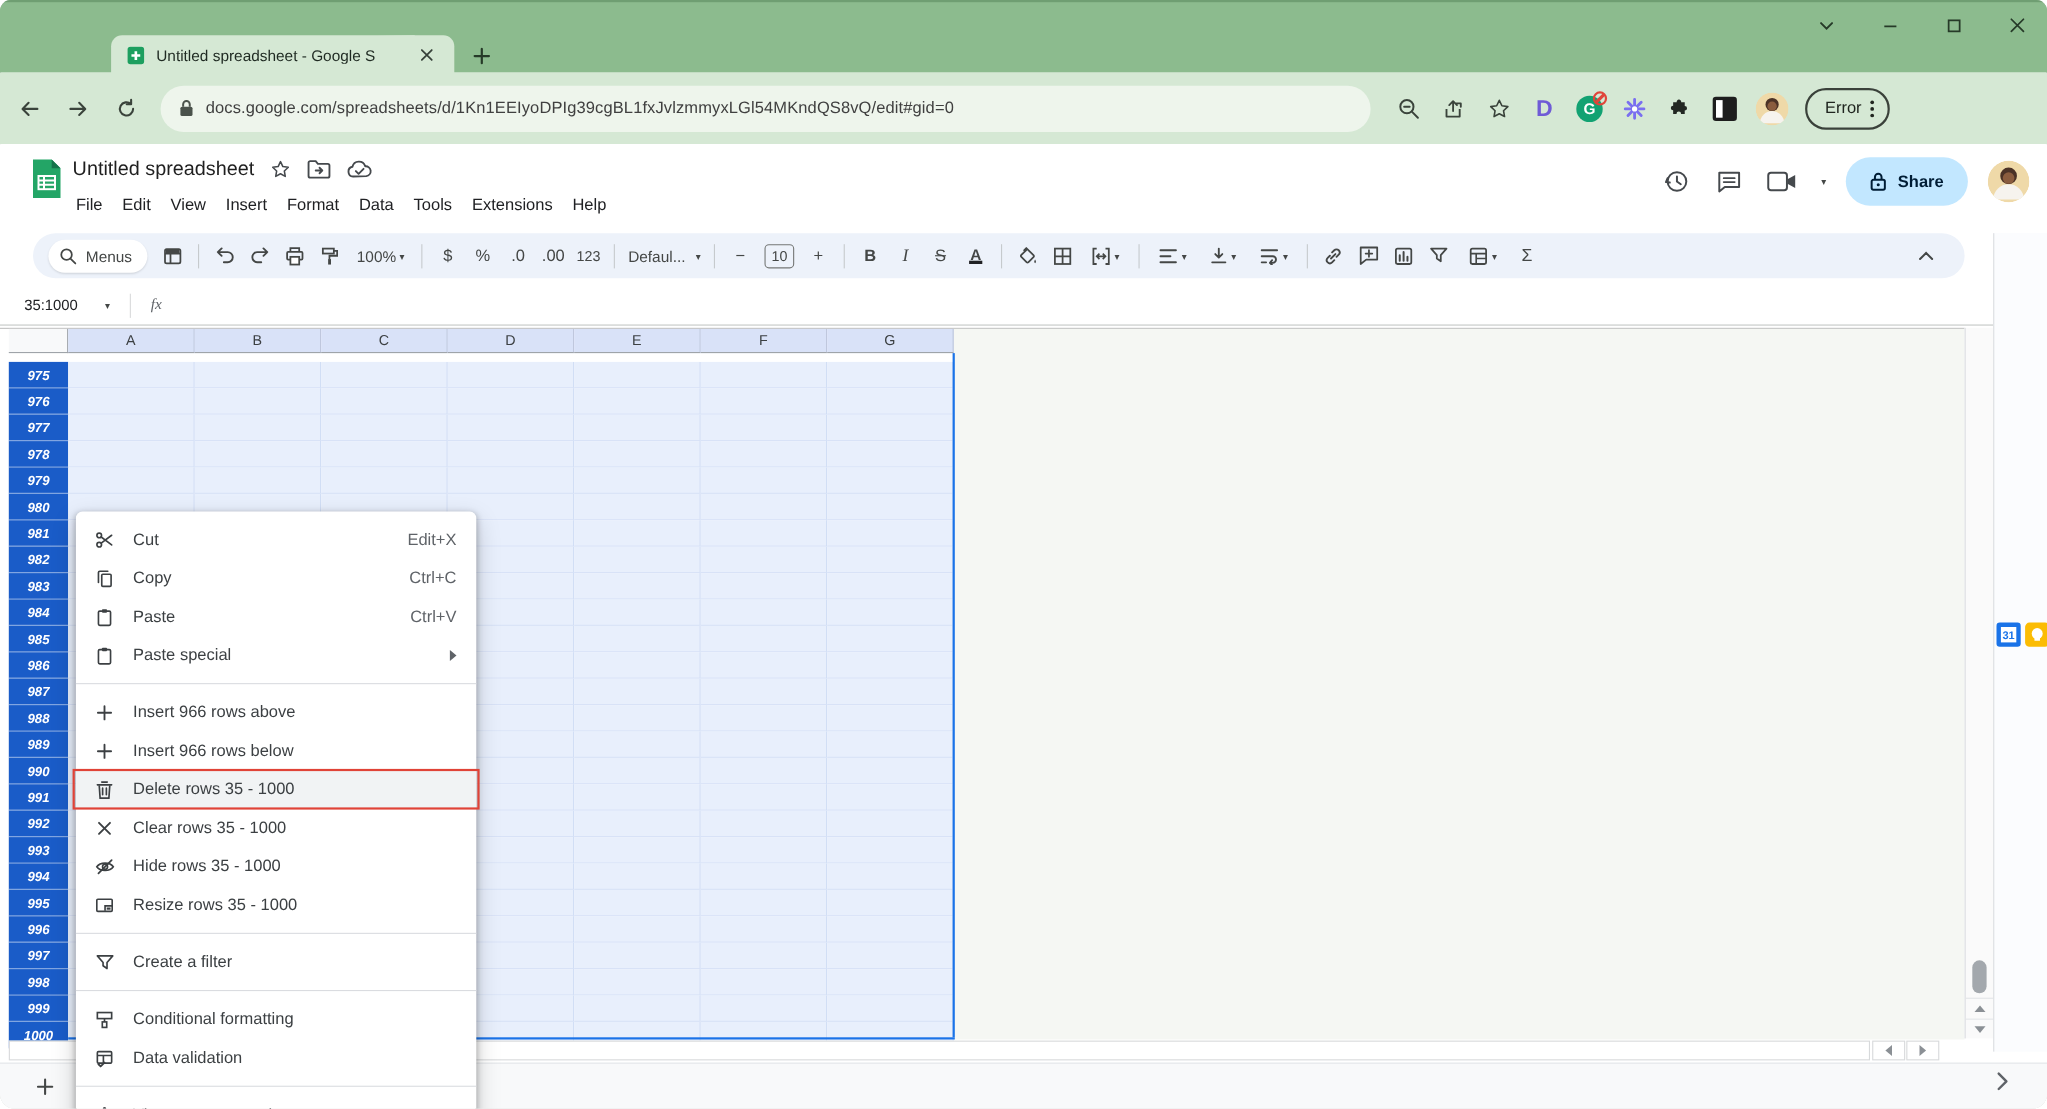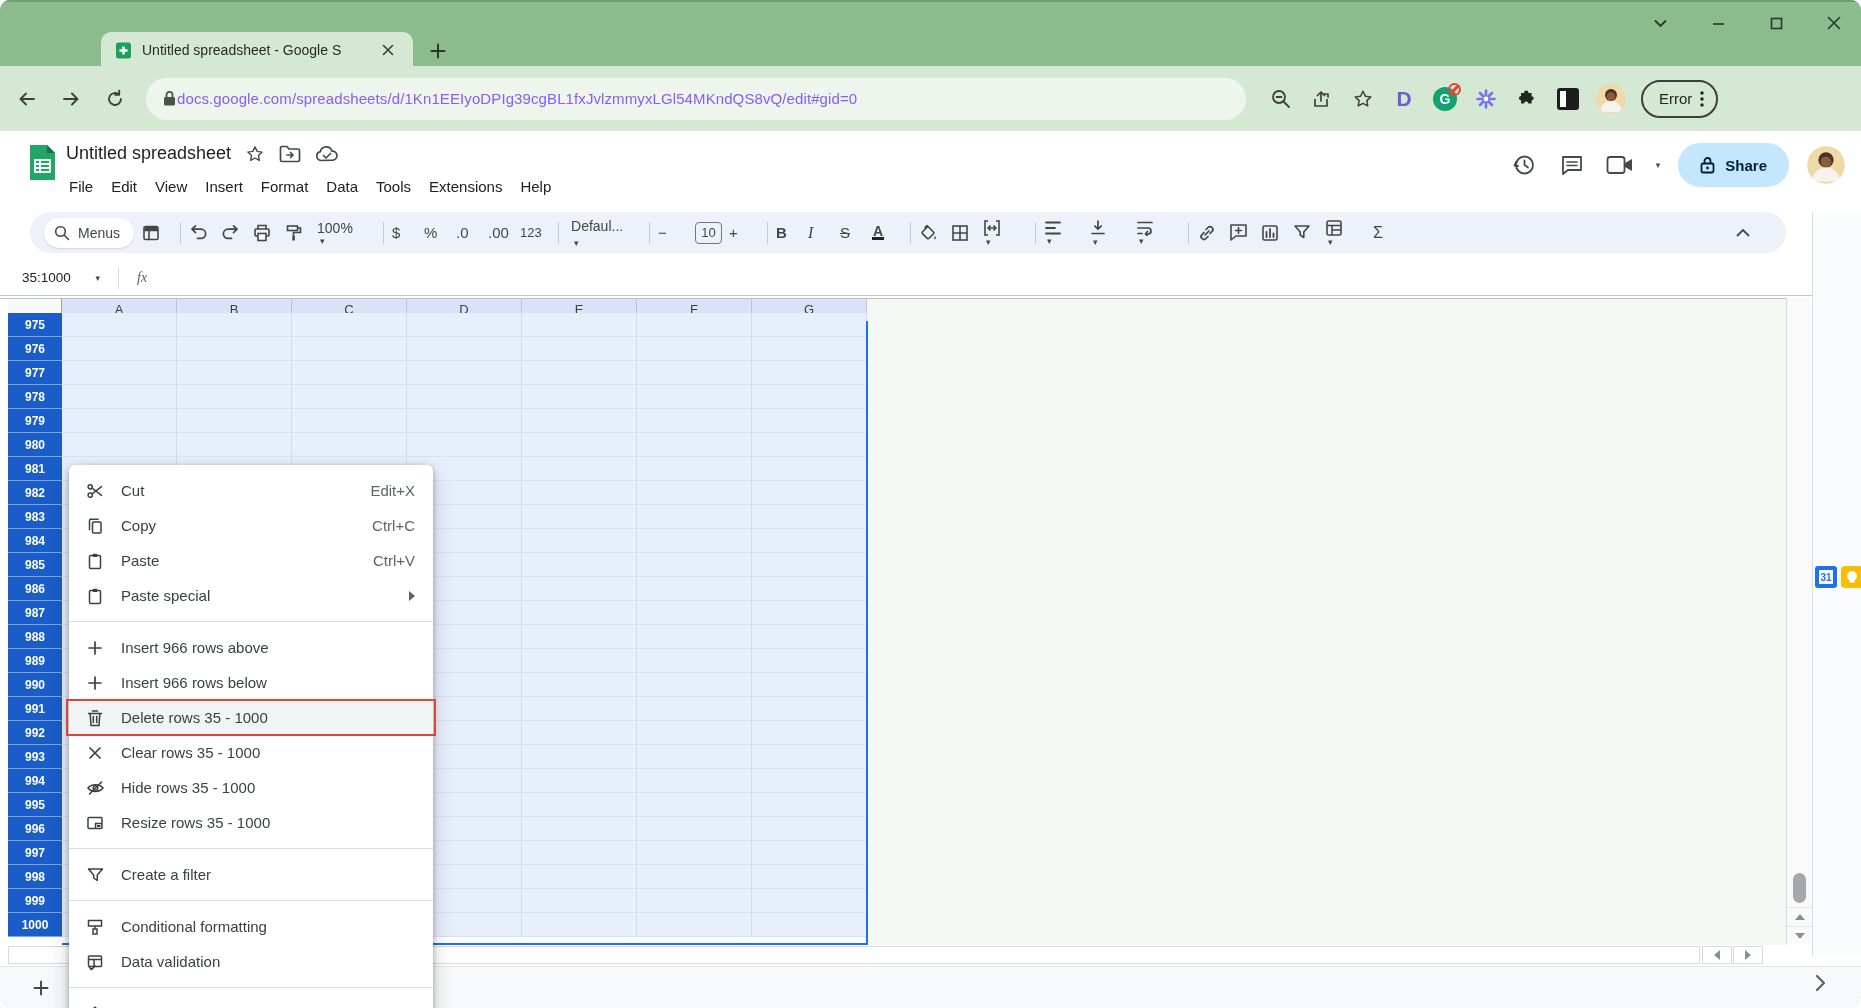--- a/index.html
+++ b/index.html
@@ -12,21 +12,21 @@
   .tab-title { flex:1; font-size:14px; color:#1f2a22; white-space:nowrap; overflow:hidden; margin-left:10px; }
   .tab-fade { position:absolute; right:36px; top:0; width:34px; height:100%; background:linear-gradient(90deg,rgba(213,232,212,0),#d5e8d4); }
   .tab-close { width:22px; height:22px; display:flex; align-items:center; justify-content:center; border-radius:50%; cursor:default; }
   .newtab { position:absolute; left:425px; top:36px; width:26px; height:26px; display:flex; align-items:center; justify-content:center; }
   .wincontrols { position:absolute; right:18px; top:12px; display:flex; gap:40px; align-items:center; }
   .wincontrols span { display:flex; width:18px; height:18px; align-items:center; justify-content:center; }
 
   .nav { position:absolute; left:0; top:66px; width:100%; height:65px; background:#d5e8d4; display:flex; align-items:center; }
   .navbtn { width:34px; height:34px; display:flex; align-items:center; justify-content:center; border-radius:50%; margin-left:10px; }
   .urlbar { height:42px; width:1100px; margin-left:14px; background:#eef5ec; border-radius:21px; display:flex; align-items:center; padding:0 16px; }
-  .url-text { font-size:15px; color:#8b5cf6; letter-spacing:.1px; white-space:nowrap; overflow:hidden; }
+  .url-text { font-size:15px; color:#404040; margin-left:10px; letter-spacing:.1px; white-space:nowrap; overflow:hidden; }
   .nav-right { display:flex; align-items:center; gap:15px; margin-left:22px; }
   .navicon { width:26px; height:26px; display:flex; align-items:center; justify-content:center; }
   .ext-d { font-size:21px; font-weight:800; color:#6f5bd6; }
   .gram { position:relative; width:24px; height:24px; background:#12a272; border-radius:50%; color:#fff; font-size:14px; font-weight:700; display:flex; align-items:center; justify-content:center; }
   .gram .nosign { position:absolute; right:-4px; top:-4px; width:13px; height:13px; border:2.5px solid #e0453a; border-radius:50%; background:transparent; }
   .gram .nosign:before { content:""; position:absolute; left:-1px; top:3.5px; width:11px; height:2.5px; background:#e0453a; transform:rotate(-45deg); }
   .darksq { width:22px; height:22px; background:#1d1d1d; border-radius:3px; position:relative; }
   .darksq:before { content:""; position:absolute; left:3px; top:3px; width:6px; height:16px; background:#fff; }
   .avatar-sm { width:30px; height:30px; border-radius:50%; overflow:hidden; }
   .error-pill { height:38px; border:2px solid #3a413a; border-radius:20px; display:flex; align-items:center; padding:0 12px 0 16px; gap:8px; font-size:15px; color:#20251f; }
@@ -40,21 +40,21 @@
   .title-icons { display:flex; gap:14px; align-items:center; }
   .menubar { position:absolute; left:60px; top:42px; display:flex; }
   .menu-item { font-size:15px; color:#202124; padding:5px 9px; border-radius:6px; }
   .header-right { position:absolute; right:16px; top:12px; display:flex; align-items:center; gap:18px; }
   .hr-icon { width:30px; height:30px; display:flex; align-items:center; justify-content:center; }
   .share-btn { height:44px; background:#c2e7ff; border-radius:22px; display:flex; align-items:center; gap:10px; padding:0 22px; font-size:15px; font-weight:600; color:#001d35; }
   .avatar-lg { width:38px; height:38px; border-radius:50%; overflow:hidden; }
 
   
   .toolbar { position:absolute; left:30px; top:81px; width:1756px; height:41px; background:#edf2fa; border-radius:21px; display:flex; align-items:center; padding:0 14px; color:#444746; }
-  .tbtn { min-width:30px; height:30px; display:flex; align-items:flex-start; justify-content:center; border-radius:4px; margin:16px 1px;flex-direction:column; }
+  .tbtn { min-width:30px; height:30px; display:flex; align-items:center; justify-content:center; border-radius:4px; margin:16px 1px; }
   .tsep { width:1px; height:22px; background:#c6cacd; margin:0 7px; }
   .menus-pill { background:#fff; height:30px; border-radius:15px; display:flex; align-items:center; gap:8px; padding:0 14px 0 10px; font-size:14px; color:#444746; box-shadow:0 1px 2px rgba(0,0,0,.12); }
   .tlabel { font-size:14px; }
   .caret { font-size:9px; color:#444746; margin-left:3px; }
   .fontsize-box { width:27px; height:22px; border:1px solid #747775; border-radius:4px; font-size:13px; display:flex; align-items:center; justify-content:center; margin:0 6px; }
   .glyph { font-size:15px; }
   .bold-g { font-weight:800; }
   .ital-g { font-style:italic; font-family:"Liberation Serif",serif; font-size:16px; }
   .strike-g { text-decoration:line-through; }
   .tcolor { line-height:12px; text-align:center; font-size:14px; font-weight:600; border-bottom:3px solid #202124; padding:0 1px; }
@@ -64,21 +64,21 @@
   .formula { position:absolute; left:0; top:129px; width:1812px; height:36px; border-bottom:1px solid #c4c7c5; display:flex; align-items:center; }
   .namebox { width:108px; display:flex; align-items:center; justify-content:space-between; padding:0 8px 0 22px; font-size:13.5px; color:#202124; }
   .fsep { width:1px; height:22px; background:#d9dadb; margin:0 10px; }
   .fx { font-size:14px; font-style:italic; color:#5f6368; font-family:"Liberation Serif",serif; margin-left:8px; }
 
   
   .grid { position:absolute; left:0; top:167px; width:1786px; height:646px; border-top:1px solid #c0c0c0; background:#fff; }
   .corner { position:absolute; left:8px; top:0; width:54px; height:22px; background:#f8f9fa; border-right:1px solid #9fa4a9; border-bottom:1px solid #9fa4a9; }
   .colheads { position:absolute; left:62px; top:0; display:flex; }
   .colhead { width:115px; height:22px; background:#d9e2f8; border-right:1px solid #bcc5da; border-bottom:1px solid #9fa4a9; font-size:13px; color:#3c4043; display:flex; align-items:center; justify-content:center; }
-  .rows { position:absolute; left:8px; top:14px; }
+  .rows { position:absolute; left:8px; top:30px;font-style:italic; }
   .grow { display:flex; height:24px; }
   .rowhead { width:54px; background:#1a5cc8; color:#fff; font-size:12px; font-weight:700; display:flex; align-items:center; justify-content:center; border-bottom:1px solid rgba(255,255,255,.45); }
   .cell { width:115px; background:#e8effc; border-right:1px solid #cfdcf4; border-bottom:1px solid #d8e2f7; }
   .void { position:absolute; left:867px; top:0; width:919px; height:646px; background:#f5f7f3; }
   .sel-right { position:absolute; left:866px; top:22px; width:2px; height:622px; background:#1a73e8; }
   .sel-bottom { position:absolute; left:62px; top:644px; width:806px; height:2px; background:#1a73e8; }
 
   
   .vscroll { position:absolute; left:1786px; top:167px; width:26px; height:646px; background:#fafafa; border-left:1px solid #dadce0; }
   .vthumb { position:absolute; left:6px; top:575px; width:13px; height:30px; background:#a3a8ad; border-radius:7px; }

